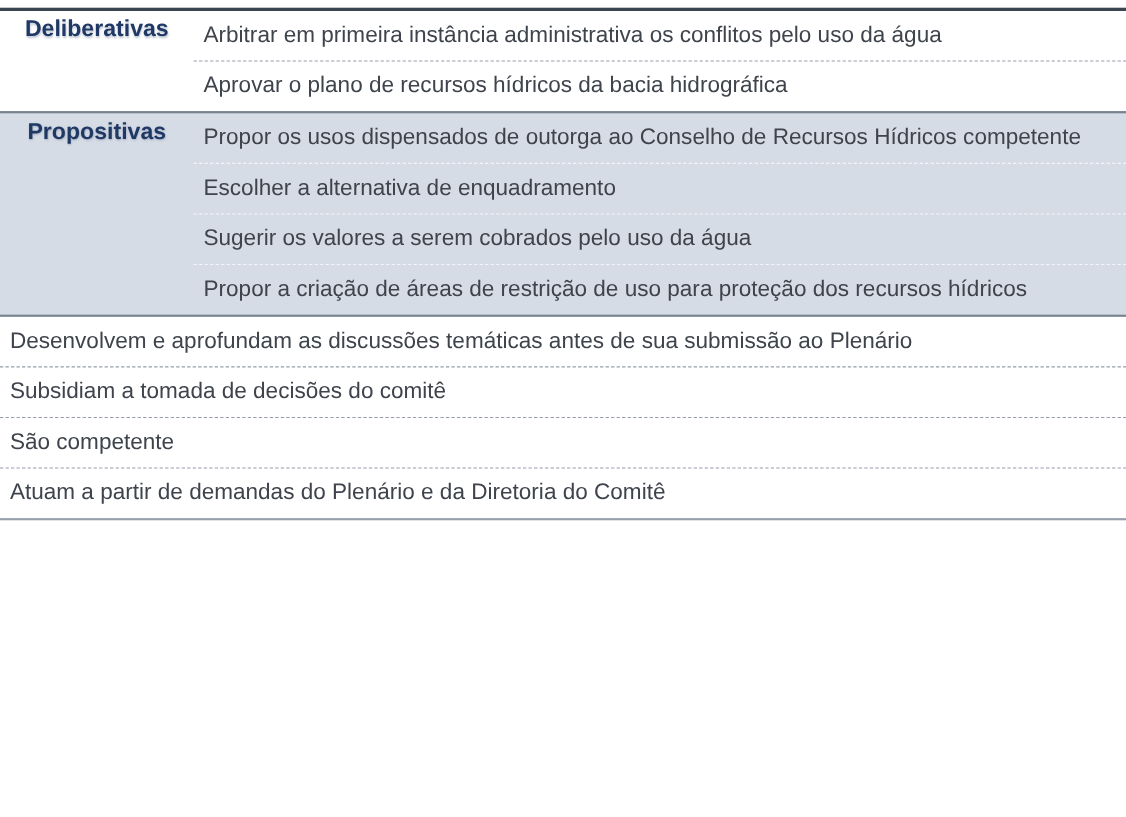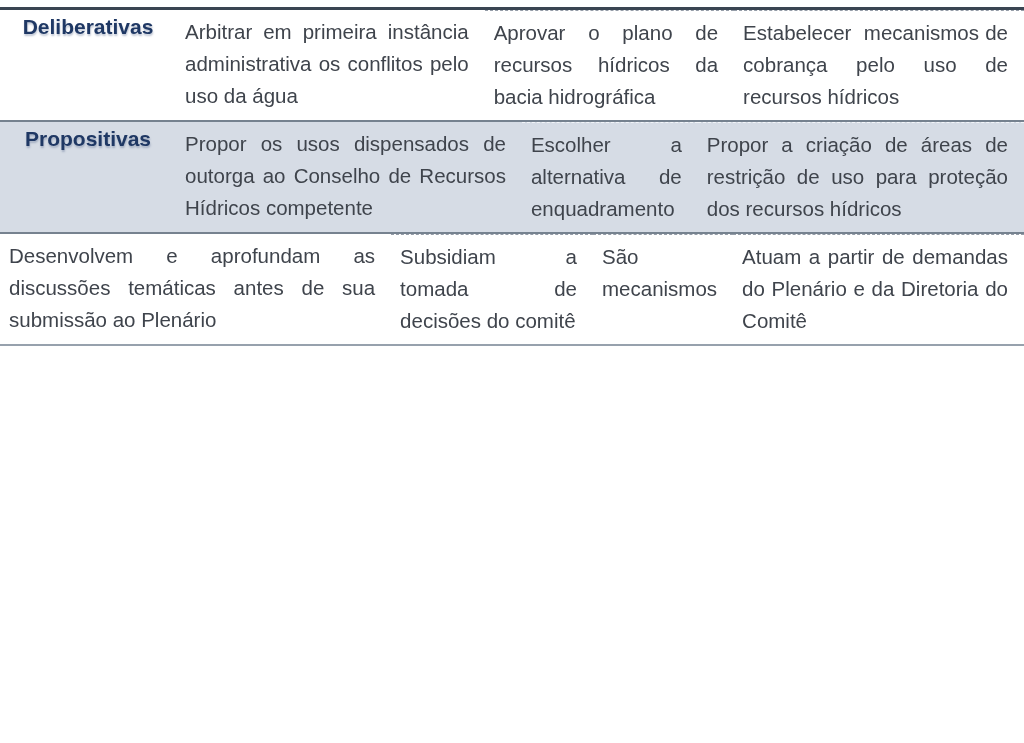--- a/index.html
+++ b/index.html
@@ -46,21 +46,21 @@
     font-size: 21px;
     font-weight: bold;
     line-height: 1.22;
     color: var(--label-text, #1F3864);
     text-shadow: 0.5px 1.5px 2px rgba(70, 90, 130, 0.35);
   }
   .items-cell {
     flex: 1 1 auto;
     min-width: 0;
     display: flex;
-    flex-direction: row;
+    flex-direction: column;
     justify-content: center;
   }
   .item-row {
     box-sizing: border-box;
     padding: 6px 16px 7px 9px;
   }
   .item-row + .item-row {
     border-top: 1px dashed var(--dashed-separator, #959DA8);
   }
   .section.highlighted .item-row + .item-row {
@@ -83,51 +83,51 @@
         <div class="label-cell">
           <span class="label-text">Deliberativas</span>
         </div>
         <div class="items-cell">
           <div class="item-row">
             <p class="item-text">Arbitrar em primeira instância administrativa os conflitos pelo uso da água</p>
           </div>
           <div class="item-row">
             <p class="item-text">Aprovar o plano de recursos hídricos da bacia hidrográfica</p>
           </div>
-          <div class="item-row">
-            <p class="item-text">Estabelecer&nbsp; mecanismos de cobrança pelo uso de recursos hídricos</p>
-          </div>
         </div>
       </div>
       <div class="section highlighted">
         <div class="label-cell">
           <span class="label-text">Propositivas</span>
         </div>
         <div class="items-cell">
           <div class="item-row">
             <p class="item-text">Propor os usos dispensados de outorga ao Conselho de Recursos Hídricos competente</p>
           </div>
           <div class="item-row">
             <p class="item-text">Escolher a alternativa de enquadramento</p>
+          </div>
+          <div class="item-row">
+            <p class="item-text">Sugerir os valores a serem cobrados pelo uso da água</p>
           </div>
           <div class="item-row">
             <p class="item-text">Propor a criação de áreas de restrição de uso para proteção dos recursos hídricos</p>
           </div>
         </div>
       </div>
       <div class="section">
         <div class="items-cell">
           <div class="item-row">
             <p class="item-text">Desenvolvem e aprofundam as discussões temáticas antes de sua submissão ao Plenário</p>
           </div>
           <div class="item-row">
             <p class="item-text">Subsidiam a tomada de decisões do comitê</p>
           </div>
           <div class="item-row">
-            <p class="item-text">São mecanismos</p>
+            <p class="item-text">São competente</p>
           </div>
           <div class="item-row">
             <p class="item-text">Atuam a partir de demandas do Plenário e da Diretoria do Comitê</p>
           </div>
         </div>
       </div>
     </div>
 </div>
 
 </body></html>

